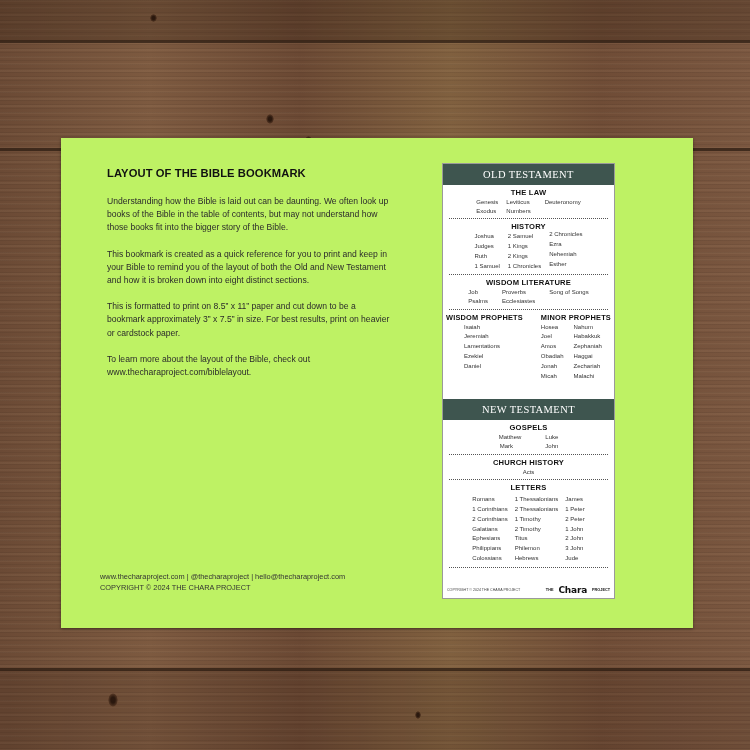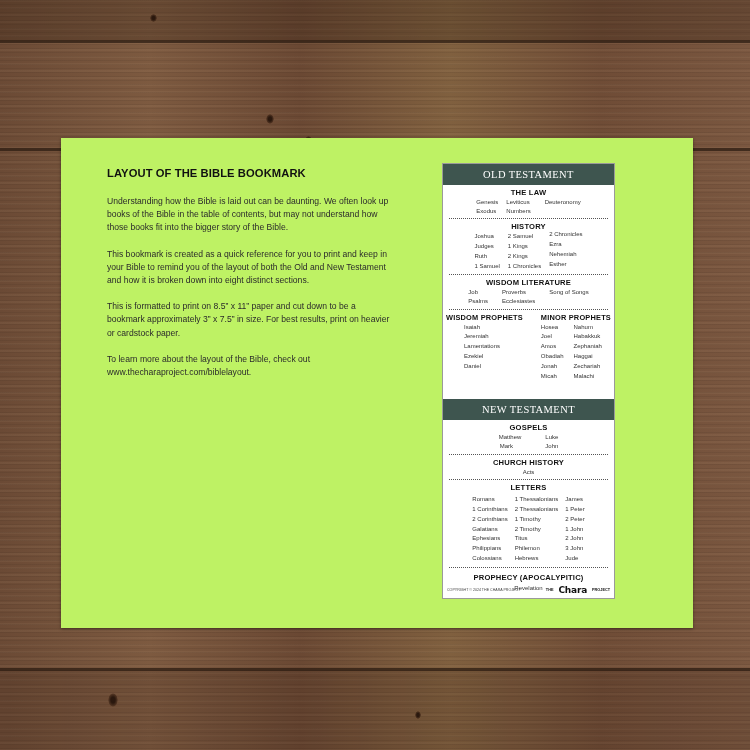--- a/index.html
+++ b/index.html
@@ -68,20 +68,24 @@
 
 <div class="paper">
   <div class="intro">
     <h1>LAYOUT OF THE BIBLE BOOKMARK</h1>
     <p>Understanding how the Bible is laid out can be daunting. We often look up books of the Bible in the table of contents, but may not understand how those books fit into the bigger story of the Bible.</p>
     <p>This bookmark is created as a quick reference for you to print and keep in your Bible to remind you of the layout of both the Old and New Testament and how it is broken down into eight distinct sections.</p>
     <p>This is formatted to print on 8.5” x 11” paper and cut down to be a bookmark approximately 3” x 7.5” in size. For best results, print on heavier or cardstock paper.</p>
     <p>To learn more about the layout of the Bible, check out www.thecharaproject.com/biblelayout.</p>
   </div>
 
+  <div class="footer">
+    <div>www.thecharaproject.com | @thecharaproject | hello@thecharaproject.com</div>
+    <div>COPYRIGHT © 2024 THE CHARA PROJECT</div>
+  </div>
 
   <div class="bookmark">
     <div class="band">OLD TESTAMENT</div>
 
     <div class="sec">
       <div class="sec-title">THE LAW</div>
       <div class="cols">
         <div class="col">
           <span>Genesis</span>
           <span>Exodus</span>
@@ -230,28 +234,20 @@
           <span>2 Peter</span>
           <span>1 John</span>
           <span>2 John</span>
           <span>3 John</span>
           <span>Jude</span>
         </div>
       </div>
       <div class="dots"></div>
     </div>
 
-    <div class="sec" style="padding-top:5px">
-      <div class="sec-title">PROPHECY (APOCALYPITIC)</div>
-      <div class="cols" style="margin-top:1px">
-        <div class="col">
-          <span>Revelation</span>
-        </div>
-      </div>
-    </div>
 
     <div class="bm-footer">
       <span class="bm-copy">COPYRIGHT © 2024 THE CHARA PROJECT</span>
       <span class="logo">
         <span class="logo-small">THE</span>
         <span class="logo-big">Chara</span>
         <span class="logo-small">PROJECT</span>
       </span>
     </div>
   </div>

